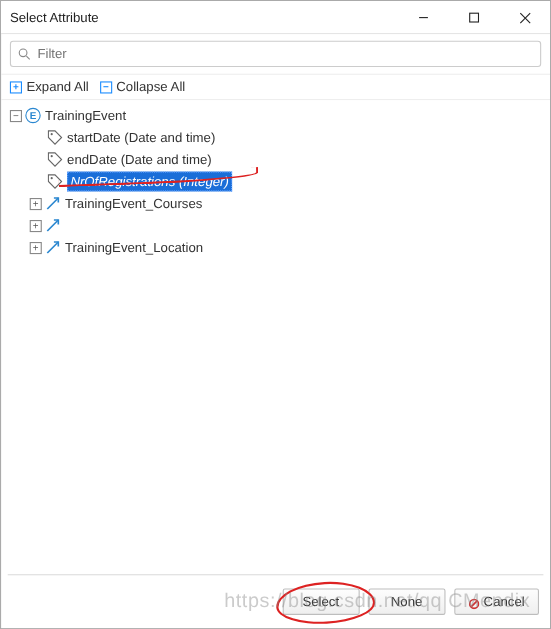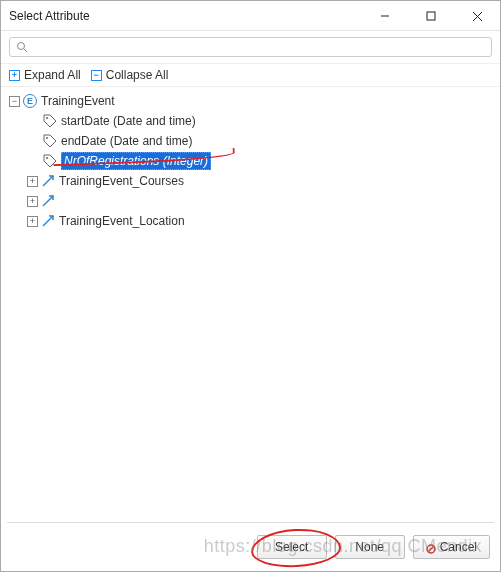--- a/index.html
+++ b/index.html
@@ -180,20 +180,21 @@
     </div>
   </div>
 </div>
 
 <div class="filter-row">
   <div class="filter-box">
     <svg width="12" height="12" viewBox="0 0 12 12">
         <circle cx="5" cy="5" r="3.5" fill="none" stroke="#888" stroke-width="1"></circle>
         <line x1="8" y1="8" x2="11" y2="11" stroke="#888" stroke-width="1"></line>
       </svg>
+    <input class="filter-input" type="text" placeholder="Filter" style="">
   </div>
 </div>
 
 <div class="toolbar-row">
   <div class="tb-item">
     <span class="sq">+</span>
     <span>Expand All</span>
   </div>
   <div class="tb-item">
     <span class="sq">−</span>

